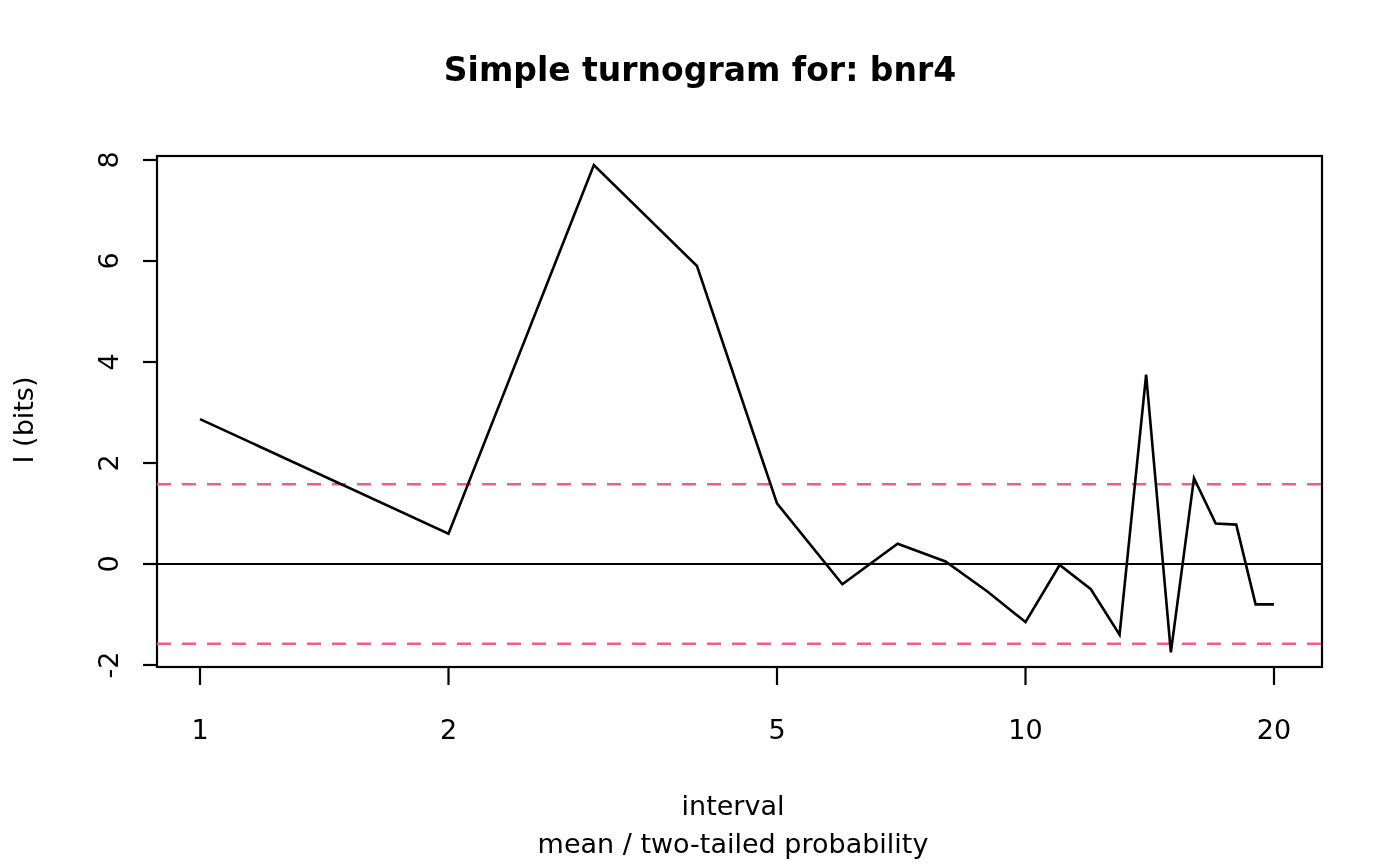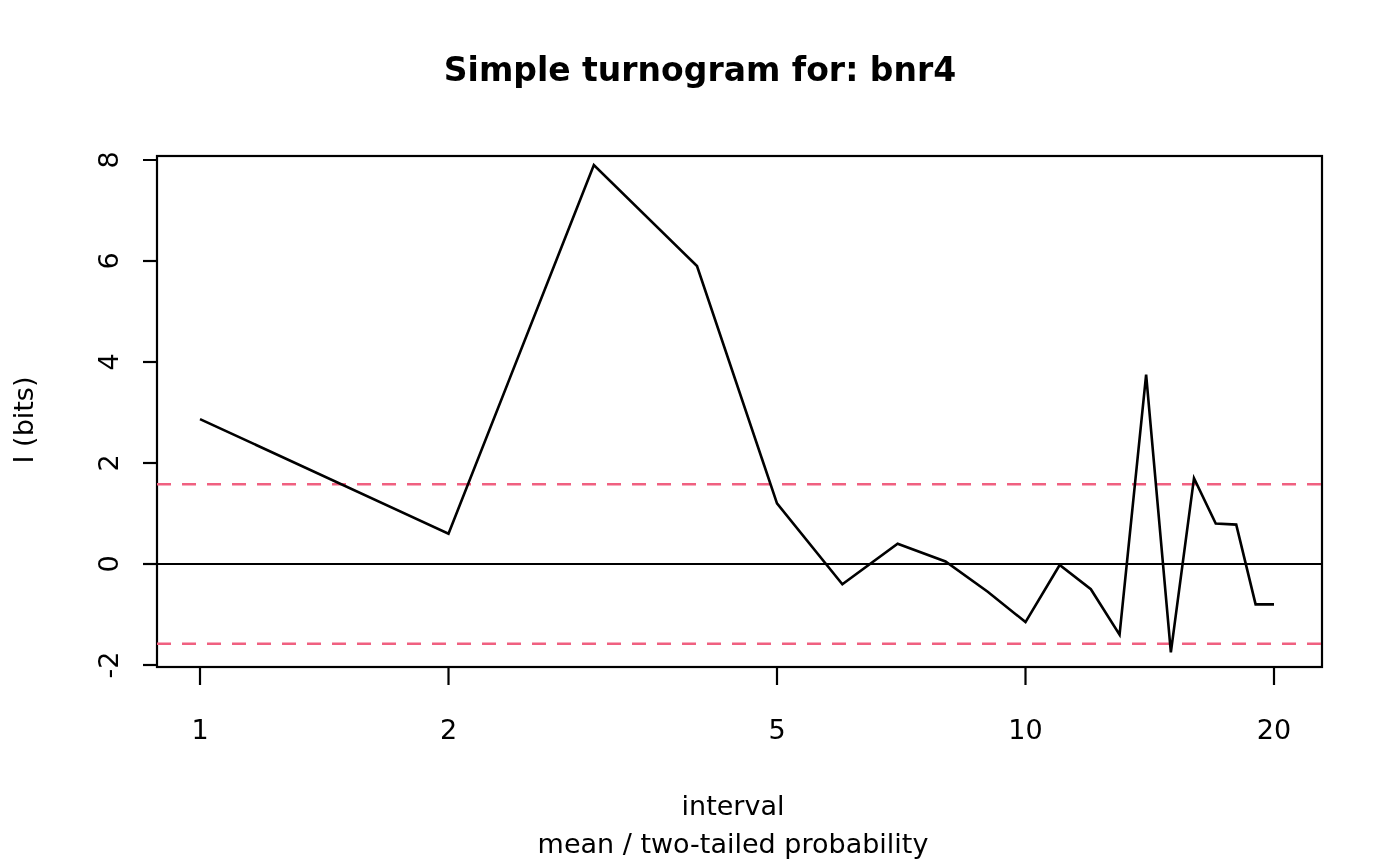--- a/index.html
+++ b/index.html
@@ -10,21 +10,20 @@
   }
   body {
     font-family: "DejaVu Sans", sans-serif;
   }
   #plot-root {
     position: relative;
     width: 1400px;
     height: 866px;
     background: #ffffff;
     overflow: hidden;
-    border-radius: 24px;
   }
   #chart-title {
     position: absolute;
     left: 0;
     top: 50px;
     width: 1400px;
     text-align: center;
     font-family: "DejaVu Sans", sans-serif;
     font-weight: bold;
     font-size: 33px;

